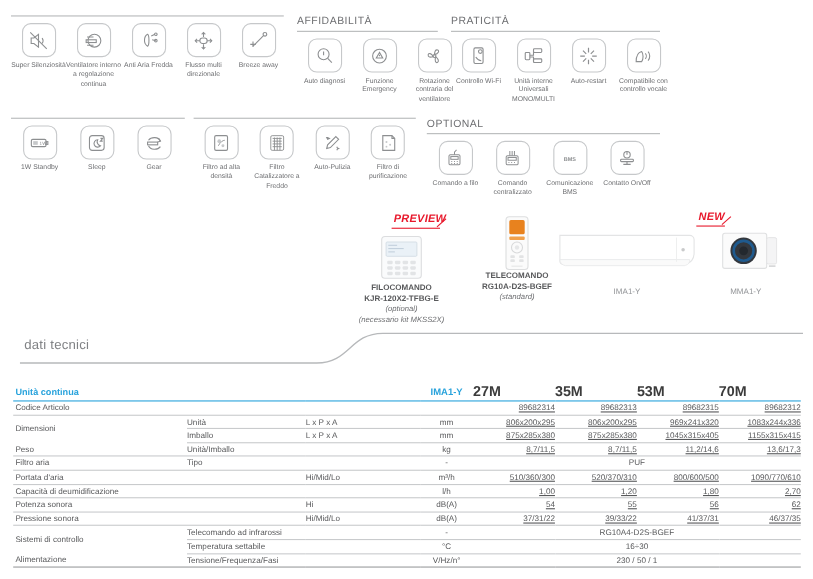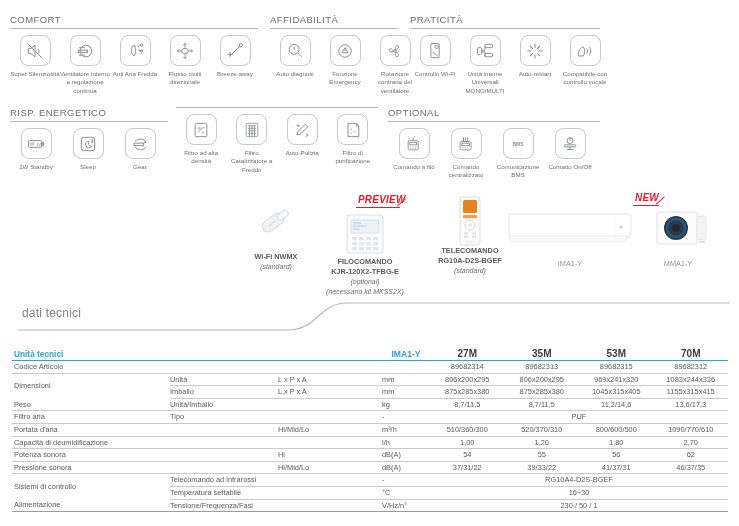--- a/index.html
+++ b/index.html
@@ -61,44 +61,43 @@
 
   
   .tbl { position: absolute; left: 12px; top: 348px; width: 716px; }
   table { border-collapse: collapse; width: 100%; table-layout: fixed; }
   td, th { padding: 0; text-align: left; vertical-align: middle; }
   .r { height: 11.6px; }
   .hdr td {
     color: #29a3dc; font-weight: bold; font-size: 8.3px;
     border-bottom: 1.6px solid #29a3dc; padding-bottom: 1px;
   }
-  .hdr td.ctr { color: #3b3b3b; font-size: 10px; text-align: center; }
+  .hdr td.ctr { color: #3b3b3b; font-size: 13px; }
   .hdr td.model { color: #29a3dc; text-align: center; font-size: 8.6px; }
   tbody td {
     font-size: 7.4px; color: #58595b;
     border-bottom: 1px solid #c9cbcd; line-height: 11.6px;
   }
-  tbody td.v { text-align: center; }
-  tbody td.u { text-align: left; }
+  tbody td.v { text-align: right; text-decoration: underline; }
+  tbody td.u { text-align: center; }
   tbody td.nb { border-bottom: none; }
   .c1 { width: 158px; padding-left: 2px; }
   .c2 { width: 108px; }
   .c3 { width: 104px; }
   .c4 { width: 48px; }
   .cv { width: 74.5px; }
   .span4 { text-align: center; }
   .lastrow td { border-bottom: 1.4px solid #9a9c9e; }
 </style>
 </head>
 <body>
 
 <div class="page">
 
   <div class="feat-block" style="left:10px; top:14px; width:248px;">
-    <div class="feat-title">COMFORT</div>
     <div class="feat-rule"></div>
     <div class="feat-icons">
       <div class="feat-item">
         <div class="icon-box">
           <svg width="20" height="20" viewBox="0 0 24 24" fill="none" stroke="#8d8f91" stroke-width="1.2">
             <path d="M4 9h3l5-4v14l-5-4H4z"></path>
               <path d="M3 3l18 18"></path>
               <path d="M16 9c1 1.5 1 4.5 0 6"></path>
           </svg>
         </div>
@@ -225,21 +224,20 @@
             <path d="M13.4 12.8c2.3 1.9 4 4.5 2 6-1.7 1.2-3.9-1.6-2-6z"></path>
             <path d="M10.5 12.6c-2.8.9-5.8.6-5.4-2 .3-2.1 3.6-2 5.4 2z"></path>
           </svg>
         </div>
         <div class="feat-label">Rotazione contraria del ventilatore</div>
       </div>
     </div>
   </div>
 
   <div class="feat-block" style="left:10px; top:107px; width:158px;">
-    <div class="feat-title">RISP. ENERGETICO</div>
     <div class="feat-rule"></div>
     <div class="feat-icons">
       <div class="feat-item">
         <div class="icon-box">
           <svg width="20" height="20" viewBox="0 0 24 24" fill="none" stroke="#8d8f91" stroke-width="1.2">
             <rect x="3" y="8" width="16" height="8" rx="1.5"></rect>
               <rect x="19" y="10.5" width="2" height="3"></rect>
             <rect x="5" y="10" width="5" height="4" fill="#c6c8ca" stroke="none"></rect>
             <text x="12" y="14" font-size="5" fill="#8d8f91" stroke="none" font-family="Liberation Sans">1W</text>
           </svg>
@@ -360,31 +358,20 @@
             <path d="M12 15.5v3M8 18.5h8"></path>
           </svg>
         </div>
         <div class="feat-label">Contatto On/Off</div>
       </div>
     </div>
   </div>
 
   <div class="prod-row">
 
-    <div class="prod-item" style="left:236px; top:10px; width:80px;">
-      <svg width="52" height="48" viewBox="0 0 52 48">
-        <g transform="rotate(-38 26 26)">
-          <rect x="14" y="16" width="24" height="11" rx="5.5" fill="#f2f3f4" stroke="#d9dadb" stroke-width="1"></rect>
-          <rect x="32" y="18.5" width="12" height="6" rx="2.5" fill="#fbfbfb" stroke="#d9dadb" stroke-width="1"></rect>
-          <path d="M20 21.5h9" stroke="#d4d5d6" stroke-width="1"></path>
-        </g>
-      </svg>
-      <div class="prod-name">Wi-Fi NWMX</div>
-      <div class="prod-sub">(standard)</div>
-    </div>
 
     <div class="prod-item" style="left:310px; top:15px; width:110px;">
       <div style="position:relative; height:52px;">
         <svg width="40" height="42" viewBox="0 0 40 42" style="position:absolute; left:35px; top:8px;">
           <rect x="2" y="2" width="36" height="38" rx="3" fill="#fafbfc" stroke="#dcdddf" stroke-width="1"></rect>
           <rect x="6" y="7" width="28" height="13" rx="1" fill="#eaf1f7" stroke="#d3dce4" stroke-width=".8"></rect>
           <path d="M8 10h8M8 13h14M8 16h6" stroke="#b9c8d6" stroke-width=".8"></path>
           <g fill="#e2e4e6">
             <rect x="7" y="24" width="5" height="3.2" rx="1"></rect>
               <rect x="14" y="24" width="5" height="3.2" rx="1"></rect>
@@ -462,21 +449,21 @@
     <svg class="dt-shape" width="712" height="34" viewBox="0 0 712 34" fill="none">
       <path d="M0 30 H270 C300 30 300 3 330 3 H712" stroke="#b7b9bb" stroke-width="1.2" fill="none"></path>
     </svg>
     <div class="dt-title">dati tecnici</div>
   </div>
 
   <div class="tbl">
     <table>
       <thead>
         <tr class="hdr r">
-          <td class="c1">Unità tecnici</td>
+          <td class="c1">Unità continua</td>
           <td class="c2"></td>
           <td class="c3"></td>
           <td class="c4 model">IMA1-Y</td>
           <td class="cv ctr">27M</td>
           <td class="cv ctr">35M</td>
           <td class="cv ctr">53M</td>
           <td class="cv ctr">70M</td>
         </tr>
       </thead>
       <tbody>

